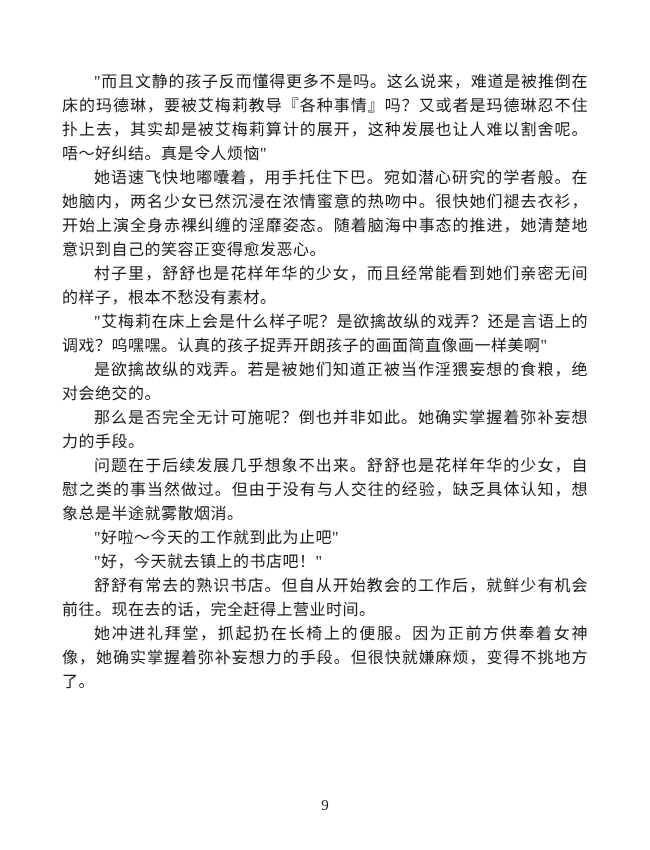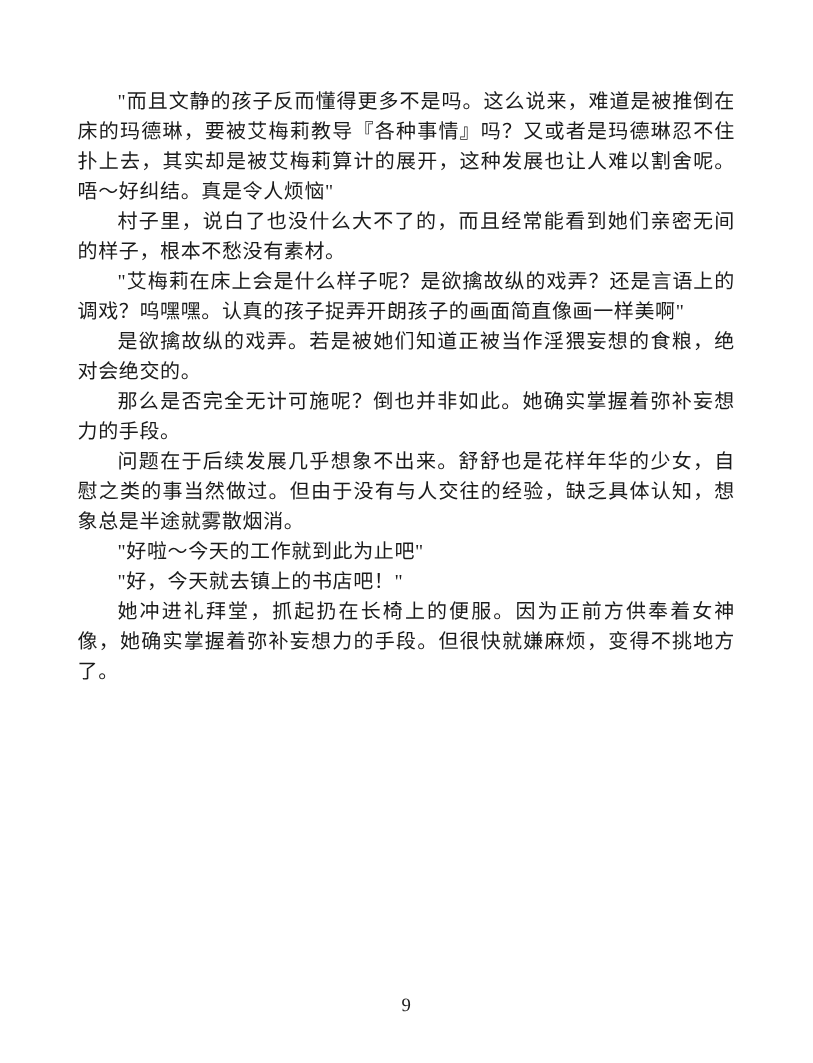--- a/index.html
+++ b/index.html
@@ -46,25 +46,27 @@
     color: #1b1b1b;
     font-family: "Liberation Serif", "DejaVu Serif", serif;
   }
 </style>
 </head>
 <body>
 
 <div class="page">
   <div class="content">
     <p>"而且文静的孩子反而懂得更多不是吗。这么说来，难道是被推倒在床的玛德琳，要被艾梅莉教导『各种事情』吗？又或者是玛德琳忍不住扑上去，其实却是被艾梅莉算计的展开，这种发展也让人难以割舍呢。唔～好纠结。真是令人烦恼"</p>
-    <p>村子里，说白了也没什么大不了的，而且经常能看到她们亲密无间的样子，根本不愁没有素材。</p>
+    <p>她语速飞快地嘟囔着，用手托住下巴。宛如潜心研究的学者般。在她脑内，两名少女已然沉浸在浓情蜜意的热吻中。很快她们褪去衣衫，开始上演全身赤裸纠缠的淫靡姿态。随着脑海中事态的推进，她清楚地意识到自己的笑容正变得愈发恶心。</p>
+    <p>村子里，舒舒也是花样年华的少女，而且经常能看到她们亲密无间的样子，根本不愁没有素材。</p>
     <p>"艾梅莉在床上会是什么样子呢？是欲擒故纵的戏弄？还是言语上的调戏？呜嘿嘿。认真的孩子捉弄开朗孩子的画面简直像画一样美啊"</p>
     <p>是欲擒故纵的戏弄。若是被她们知道正被当作淫猥妄想的食粮，绝对会绝交的。</p>
     <p>那么是否完全无计可施呢？倒也并非如此。她确实掌握着弥补妄想力的手段。</p>
     <p>问题在于后续发展几乎想象不出来。舒舒也是花样年华的少女，自慰之类的事当然做过。但由于没有与人交往的经验，缺乏具体认知，想象总是半途就雾散烟消。</p>
     <p>"好啦～今天的工作就到此为止吧"</p>
     <p>"好，今天就去镇上的书店吧！"</p>
+    <p>舒舒有常去的熟识书店。但自从开始教会的工作后，就鲜少有机会前往。现在去的话，完全赶得上营业时间。</p>
     <p>她冲进礼拜堂，抓起扔在长椅上的便服。因为正前方供奉着女神像，她确实掌握着弥补妄想力的手段。但很快就嫌麻烦，变得不挑地方了。</p>
   </div>
   <div class="footer">
     <span class="page-number">9</span>
   </div>
 </div>
 
 </body></html>

